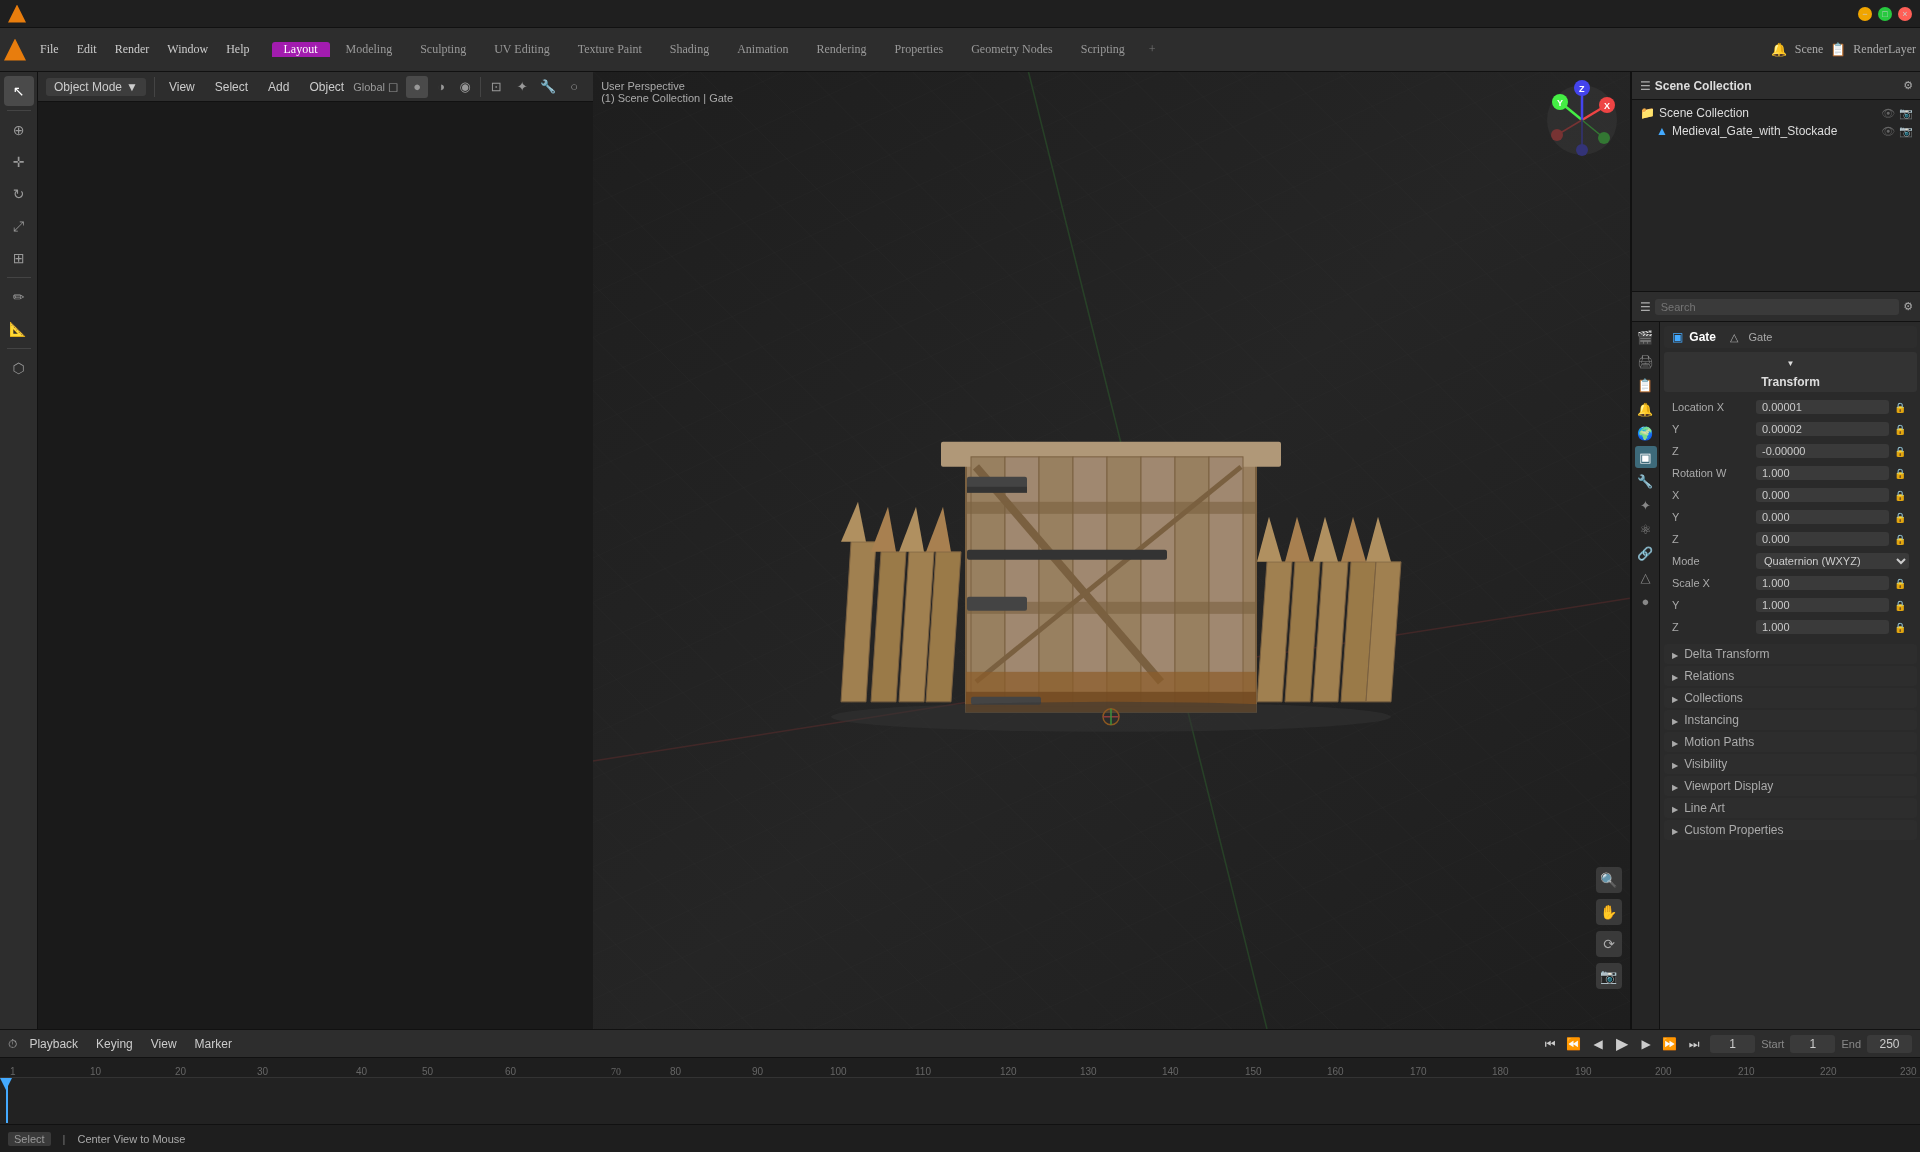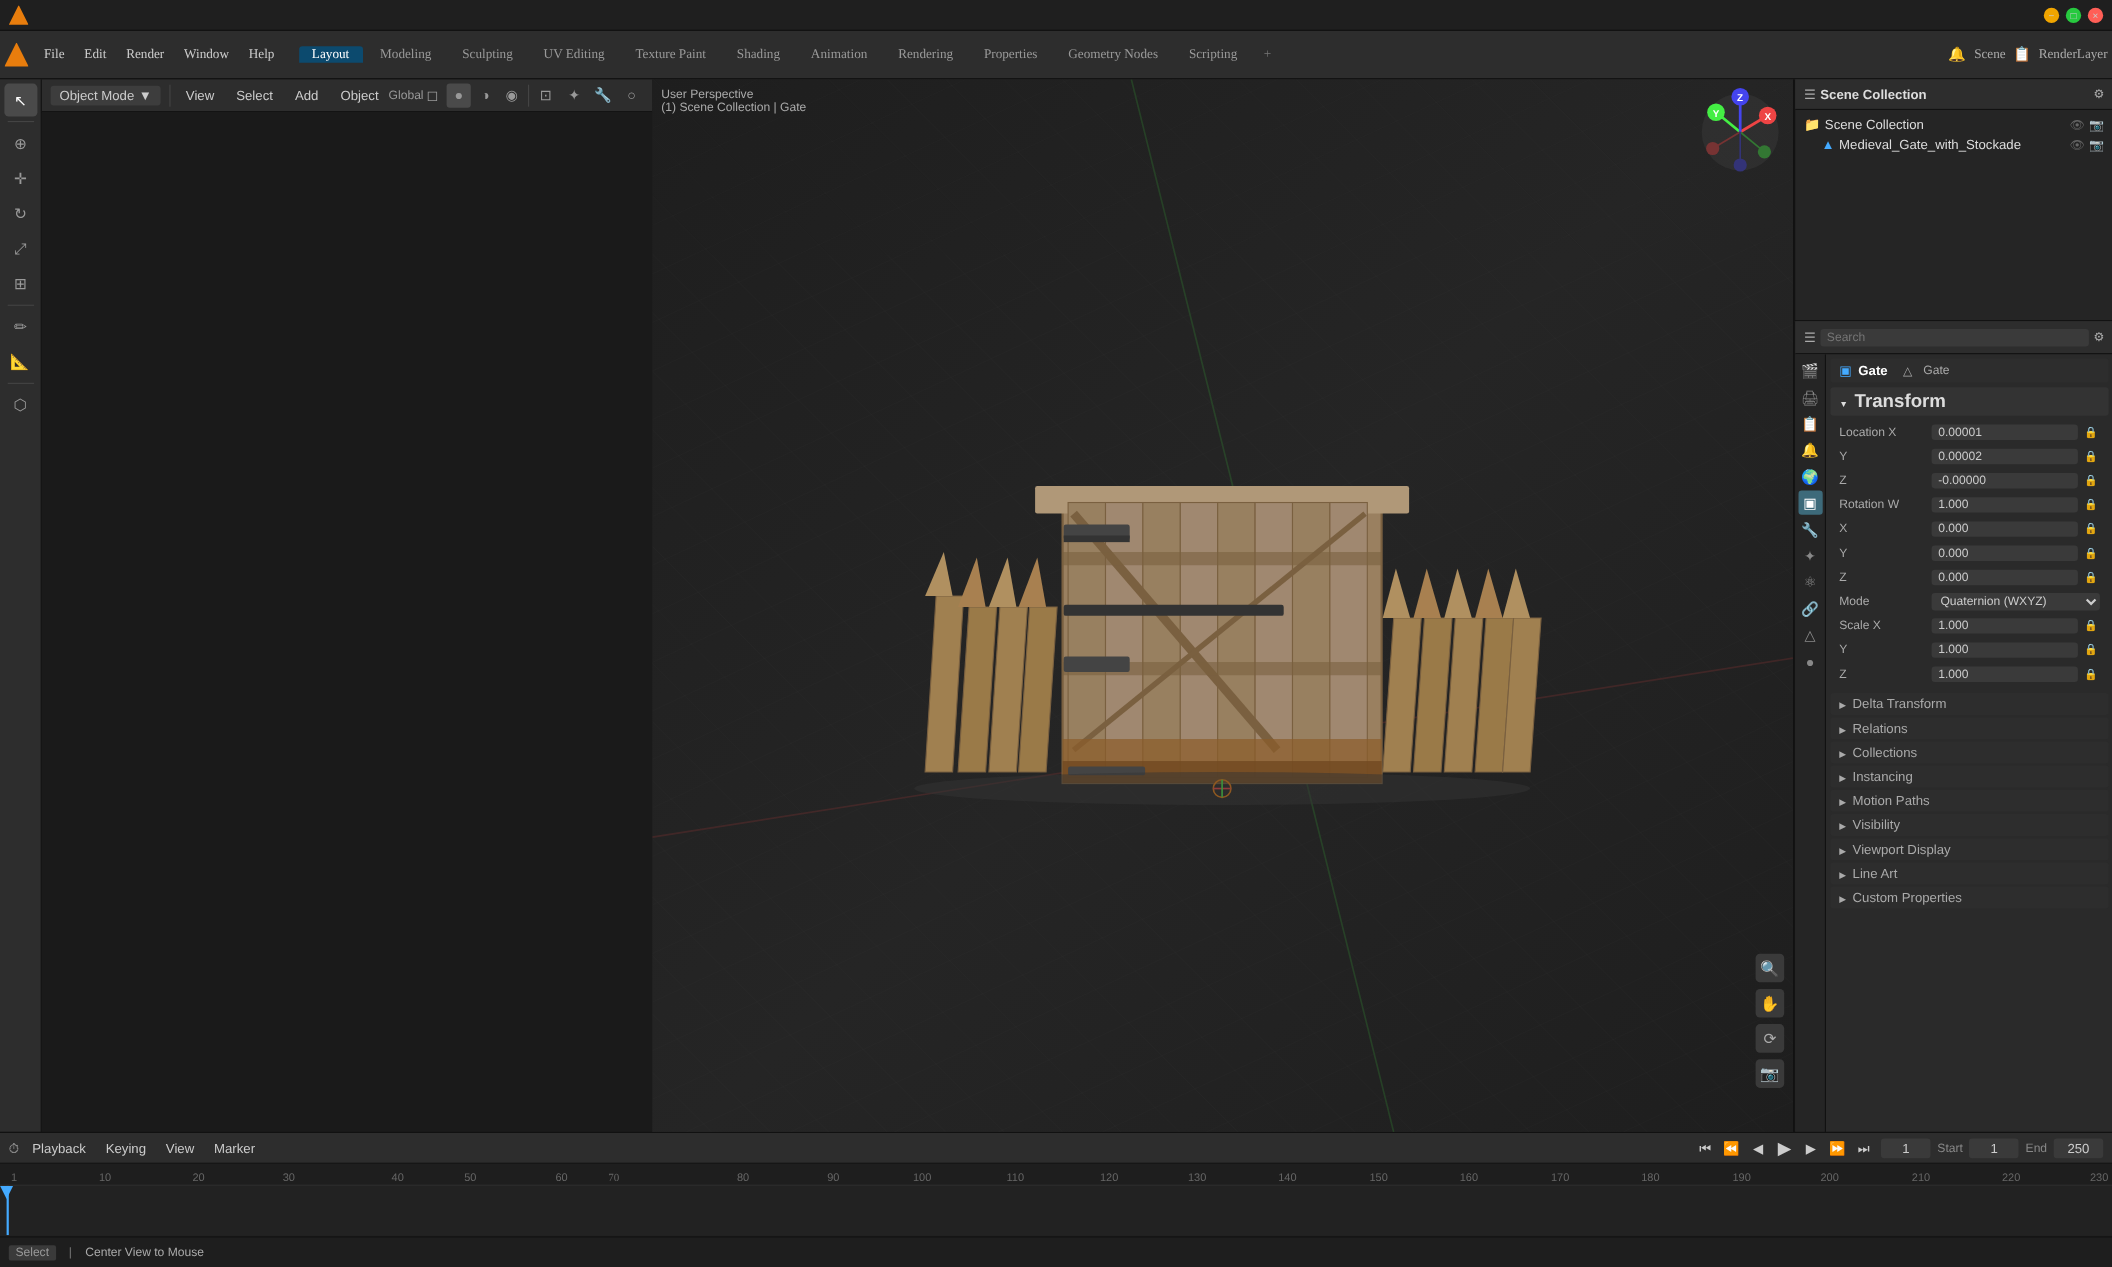--- a/index.html
+++ b/index.html
@@ -75,21 +75,21 @@
     .workspace-tab {
       padding: 0 12px;
       display: flex;
       align-items: center;
       cursor: pointer;
       font-size: 12px;
       color: #999;
       border-radius: 3px 3px 0 0;
     }
     .workspace-tab.active {
-      background: #0c4a6e;
+      background: #a21caf;
       color: #fff;
     }
     .add-tab {
       padding: 0 8px;
       display: flex;
       align-items: center;
       cursor: pointer;
       color: #777;
     }
 
@@ -266,23 +266,24 @@
       margin-bottom: 2px;
     }
     .section-header {
       background: #333;
       padding: 3px 8px;
       display: flex;
       align-items: center;
       gap: 6px;
       cursor: pointer;
       border-radius: 3px;
-      font-size: 17px;
+      font-size: 12px;
       font-weight: bold;
       color: #ddd;
+      flex-direction: column;
     }
     .section-content {
       padding: 4px 0;
     }
     .prop-row {
       display: flex;
       align-items: center;
       padding: 2px 8px;
       gap: 4px;
       min-height: 22px;
@@ -968,21 +969,21 @@
       <div id="frame-ruler" style="position:relative;height:20px;background:#1e1e1e;border-bottom:1px solid #333;">
         <div style="position:absolute;left:0;right:0;display:flex;align-items:flex-end;height:100%;padding:0 8px;">
 
           <span class="frame-num" style="left:10px;">1</span>
           <span class="frame-num" style="left:90px;">10</span>
           <span class="frame-num" style="left:175px;">20</span>
           <span class="frame-num" style="left:257px;">30</span>
           <span class="frame-num" style="left:356px;">40</span>
           <span class="frame-num" style="left:422px;">50</span>
           <span class="frame-num" style="left:505px;">60</span>
-          <span class="frame-num" style="left:553px;font-family:Liberation Serif, serif;">70</span>
+          <span class="frame-num" style="left:611px;font-family:Liberation Serif, serif;">70</span>
           <span class="frame-num" style="left:670px;">80</span>
           <span class="frame-num" style="left:752px;">90</span>
           <span class="frame-num" style="left:830px;">100</span>
           <span class="frame-num" style="left:915px;">110</span>
           <span class="frame-num" style="left:1000px;">120</span>
           <span class="frame-num" style="left:1080px;">130</span>
           <span class="frame-num" style="left:1162px;">140</span>
           <span class="frame-num" style="left:1245px;">150</span>
           <span class="frame-num" style="left:1327px;">160</span>
           <span class="frame-num" style="left:1410px;">170</span>

